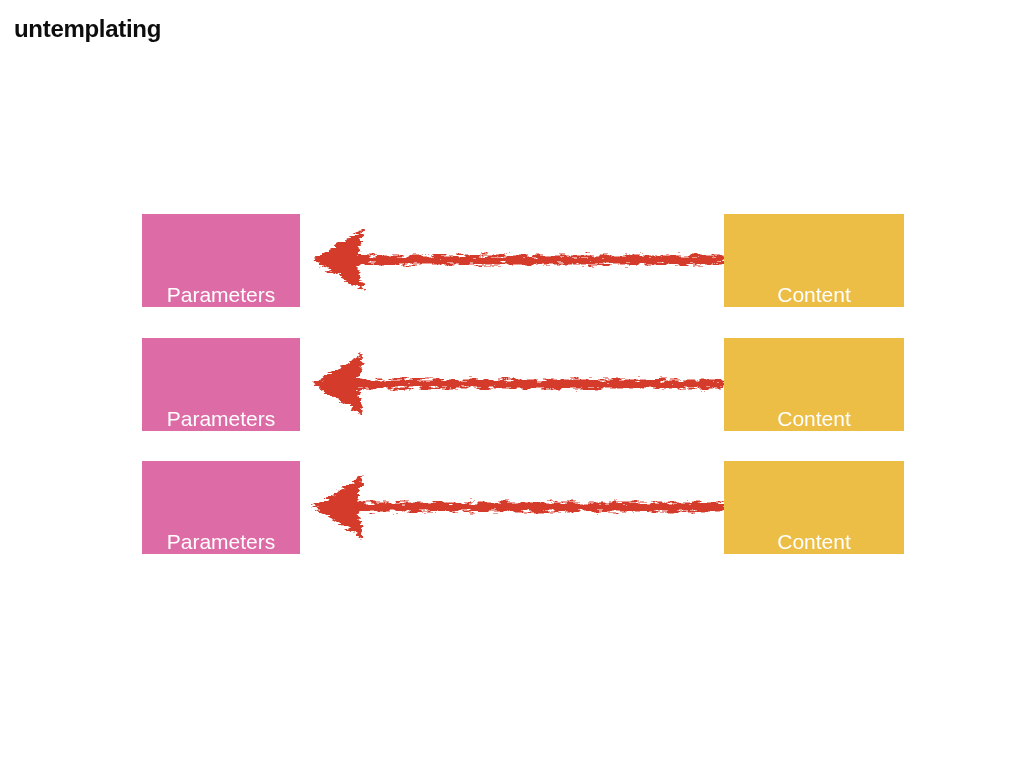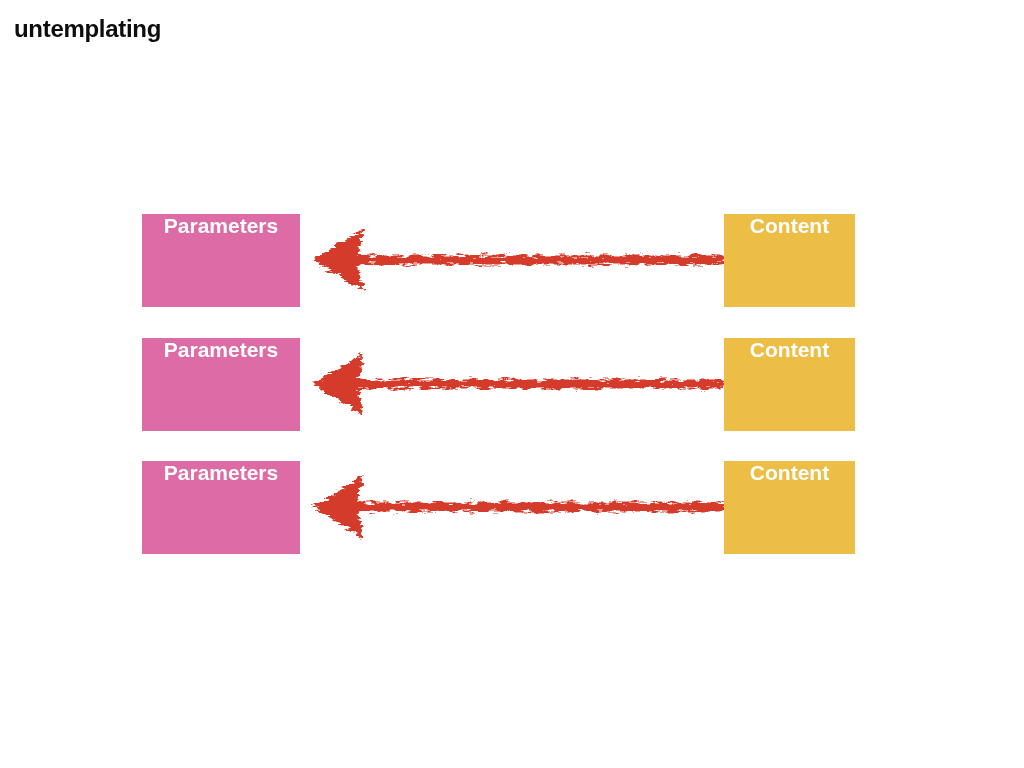--- a/index.html
+++ b/index.html
@@ -20,25 +20,25 @@
     left: 14px;
     top: 15px;
     font-size: 24px;
     font-weight: 700;
     letter-spacing: -0.3px;
     color: #0d0d0d;
   }
   .box {
     position: absolute;
     display: flex;
-    align-items: flex-start;
+    align-items: flex-end;
     justify-content: center;
     color: #ffffff;
     font-size: 21px;
-    font-weight: 700;
+    font-weight: 400;
     z-index: 2;
   }
   .param-box {
     left: 142px;
     width: 158px;
     height: 93px;
     background: #dd6ba6;
   }
   .row-1 { top: 214px; }
   .row-2 { top: 338px; }
@@ -46,21 +46,21 @@
   .template-box {
     left: 432px;
     top: 214px;
     width: 160px;
     height: 340px;
     background: #4a9df6;
     z-index: 3;
   }
   .content-box {
     left: 724px;
-    width: 131px;
+    width: 180px;
     height: 93px;
     background: #ecbe45;
   }
   svg.arrow-layer {
     position: absolute;
     left: 0;
     top: 0;
     z-index: 1;
   }
 </style>

